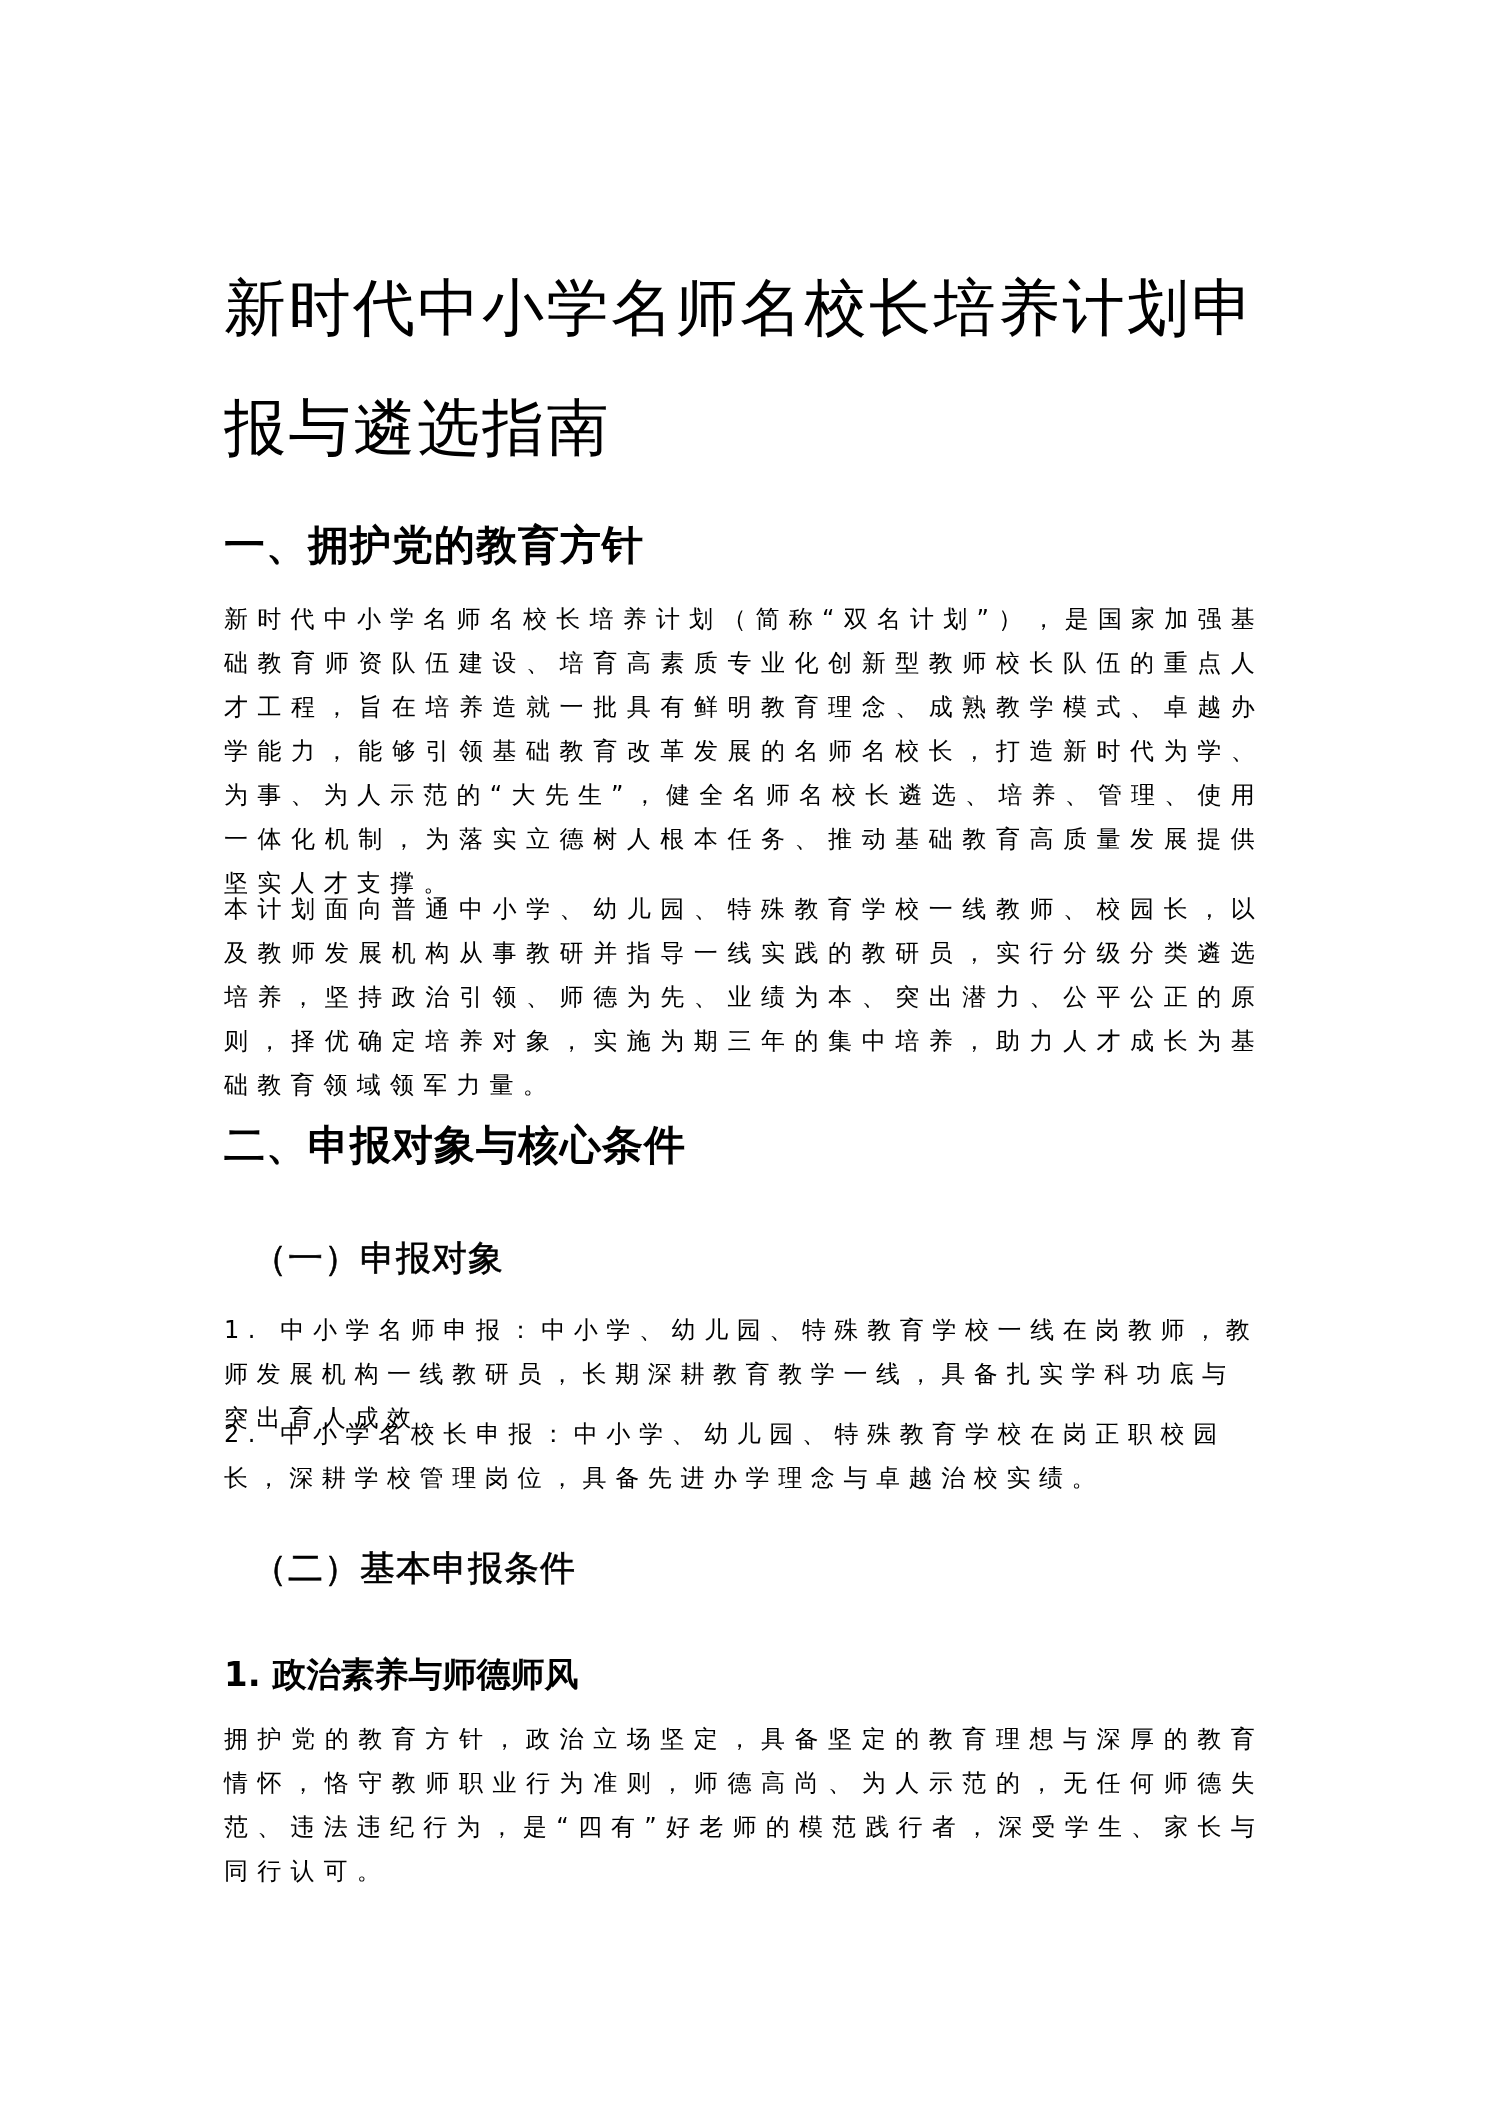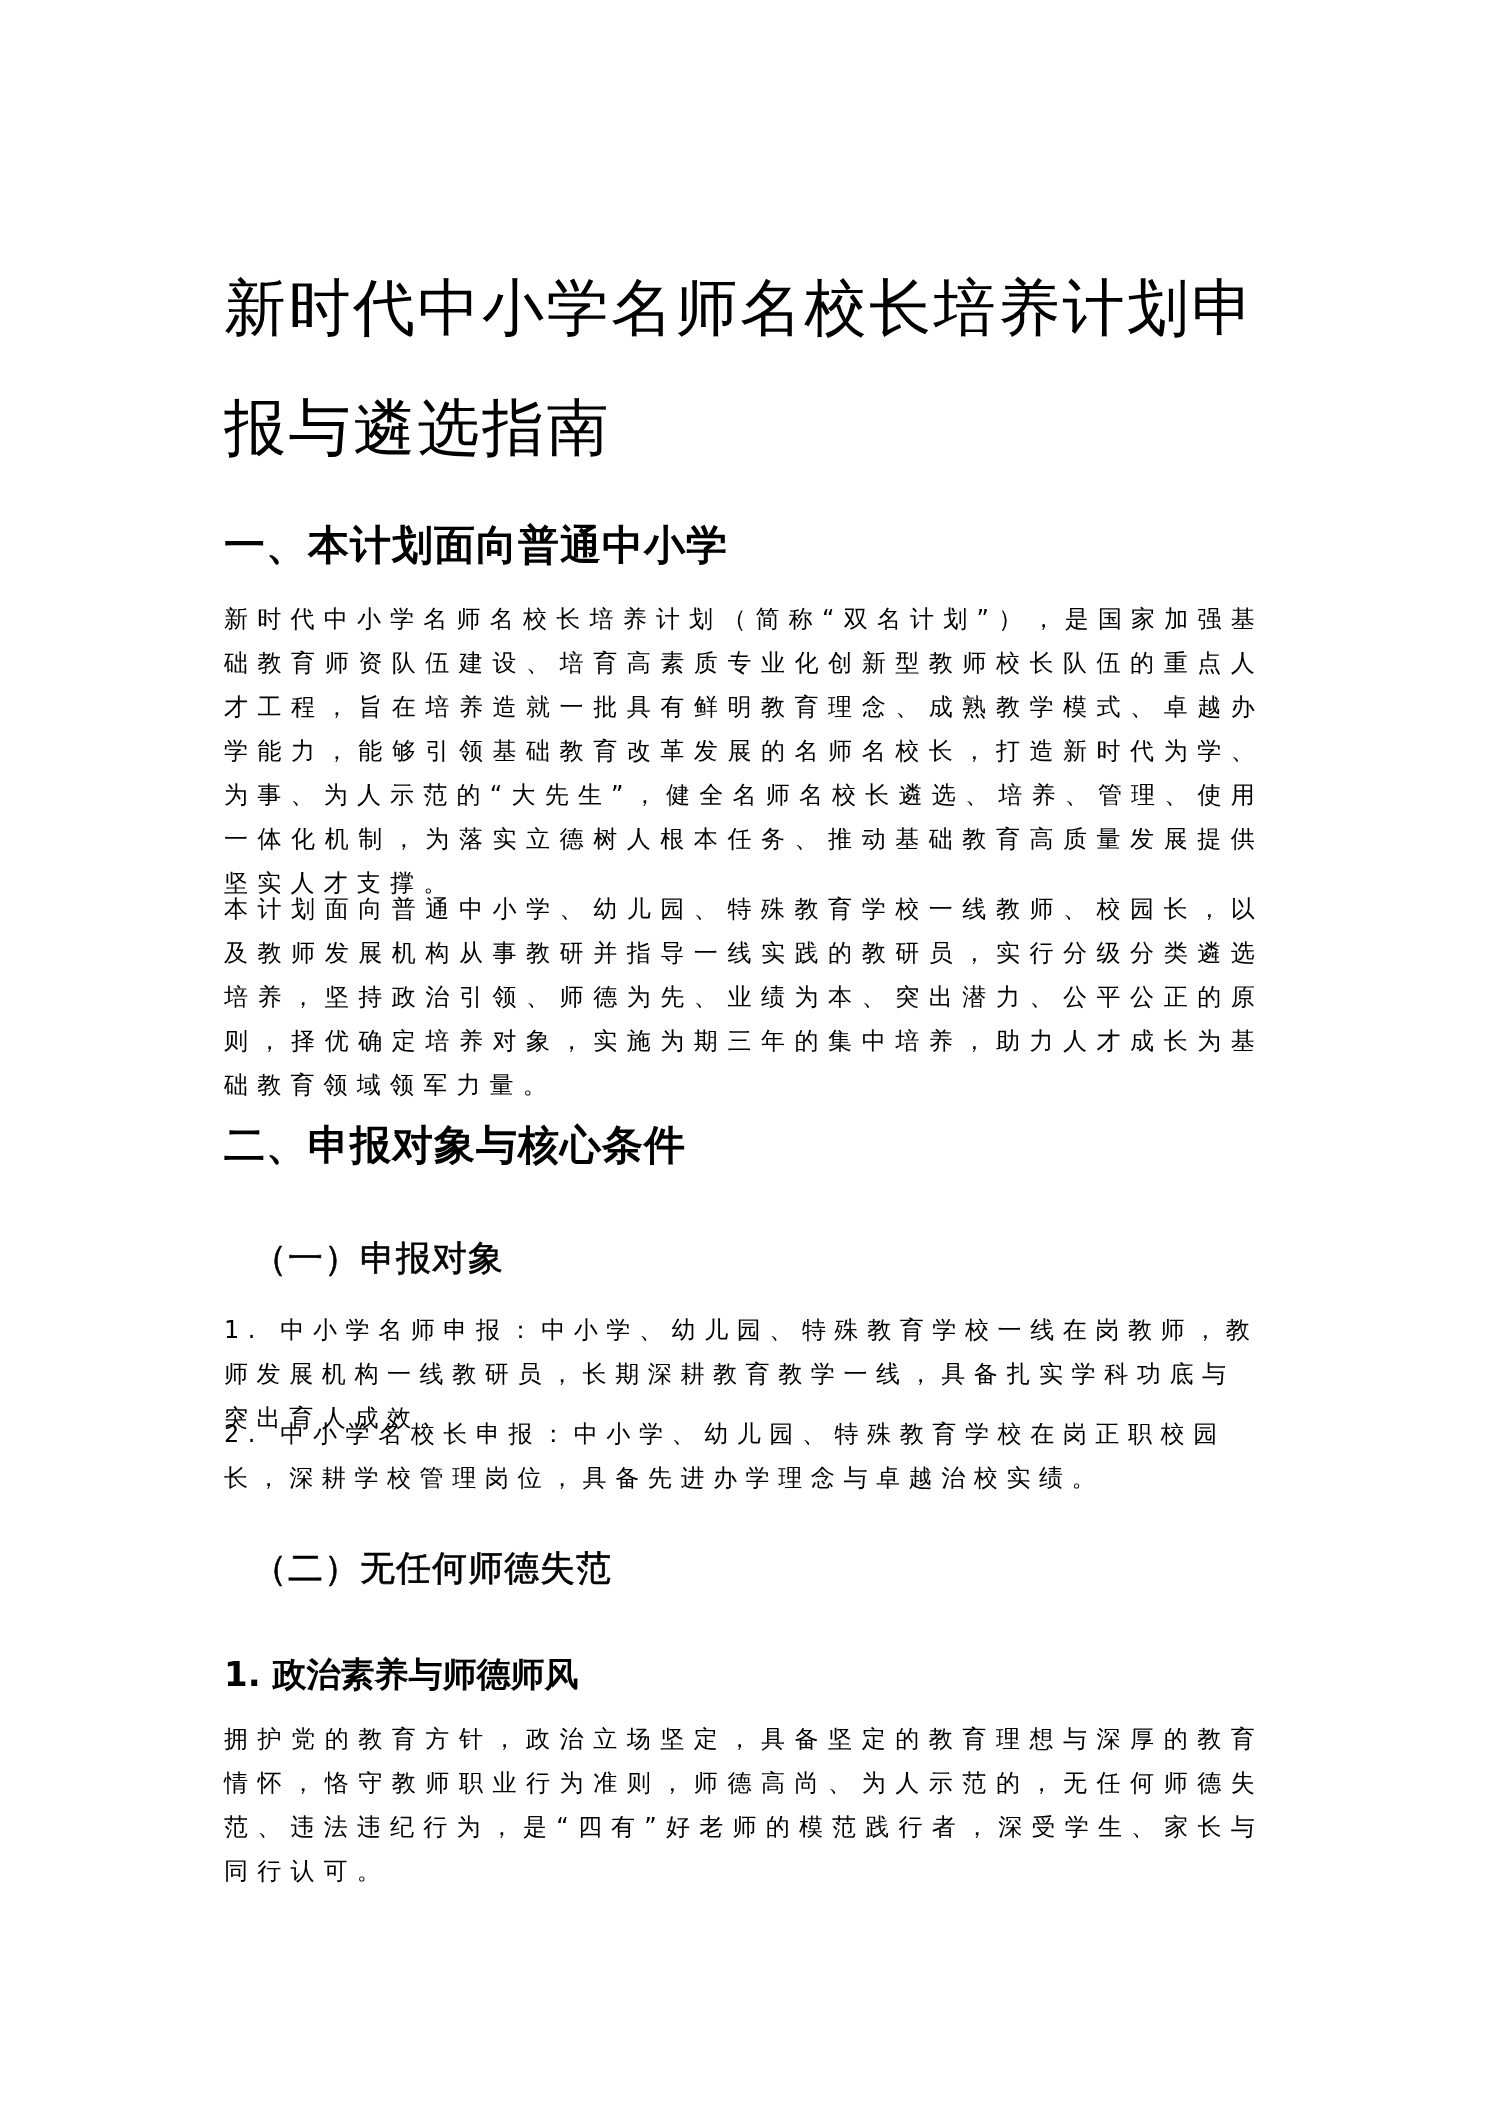--- a/index.html
+++ b/index.html
@@ -68,33 +68,33 @@
     letter-spacing: 8.6px;
   }
 </style>
 </head>
 <body>
 
 <div class="page">
 
   <h1 class="blk doc-title">新时代中小学名师名校长培养计划申报与遴选指南</h1>
 
-  <h2 class="blk h2" style="top:517px;">一、本计划面向普通中小学</h2>
+  <h2 class="blk h2" style="top:517px;">一、拥护党的教育方针</h2>
 
   <p class="blk para" style="top:887px;">本计划面向普通中小学、幼儿园、特殊教育学校一线教师、校园长，以及教师发展机构从事教研并指导一线实践的教研员，实行分级分类遴选培养，坚持政治引领、师德为先、业绩为本、突出潜力、公平公正的原则，择优确定培养对象，实施为期三年的集中培养，助力人才成长为基础教育领域领军力量。</p>
 
   <p class="blk para" style="top:597px;">新时代中小学名师名校长培养计划（简称“双名计划”），是国家加强基础教育师资队伍建设、培育高素质专业化创新型教师校长队伍的重点人才工程，旨在培养造就一批具有鲜明教育理念、成熟教学模式、卓越办学能力，能够引领基础教育改革发展的名师名校长，打造新时代为学、为事、为人示范的“大先生”，健全名师名校长遴选、培养、管理、使用一体化机制，为落实立德树人根本任务、推动基础教育高质量发展提供坚实人才支撑。</p>
 
   <h2 class="blk h2" style="top:1117px;">二、申报对象与核心条件</h2>
 
   <h3 class="blk h3" style="top:1233px;">（一）申报对象</h3>
 
   <p class="blk item" style="top:1308px;">1. 中小学名师申报：中小学、幼儿园、特殊教育学校一线在岗教师，教师发展机构一线教研员，长期深耕教育教学一线，具备扎实学科功底与突出育人成效。</p>
 
   <p class="blk item" style="top:1412px;">2. 中小学名校长申报：中小学、幼儿园、特殊教育学校在岗正职校园长，深耕学校管理岗位，具备先进办学理念与卓越治校实绩。</p>
 
-  <h3 class="blk h3" style="top:1543px;">（二）无任何师德失范</h3>
+  <h3 class="blk h3" style="top:1543px;">（二）基本申报条件</h3>
 
   <h4 class="blk h4" style="top:1641px;">1. 政治素养与师德师风</h4>
 
   <p class="blk para" style="top:1717px;">拥护党的教育方针，政治立场坚定，具备坚定的教育理想与深厚的教育情怀，恪守教师职业行为准则，师德高尚、为人示范的，无任何师德失范、违法违纪行为，是“四有”好老师的模范践行者，深受学生、家长与同行认可。</p>
 
 </div>
 
 </body></html>

